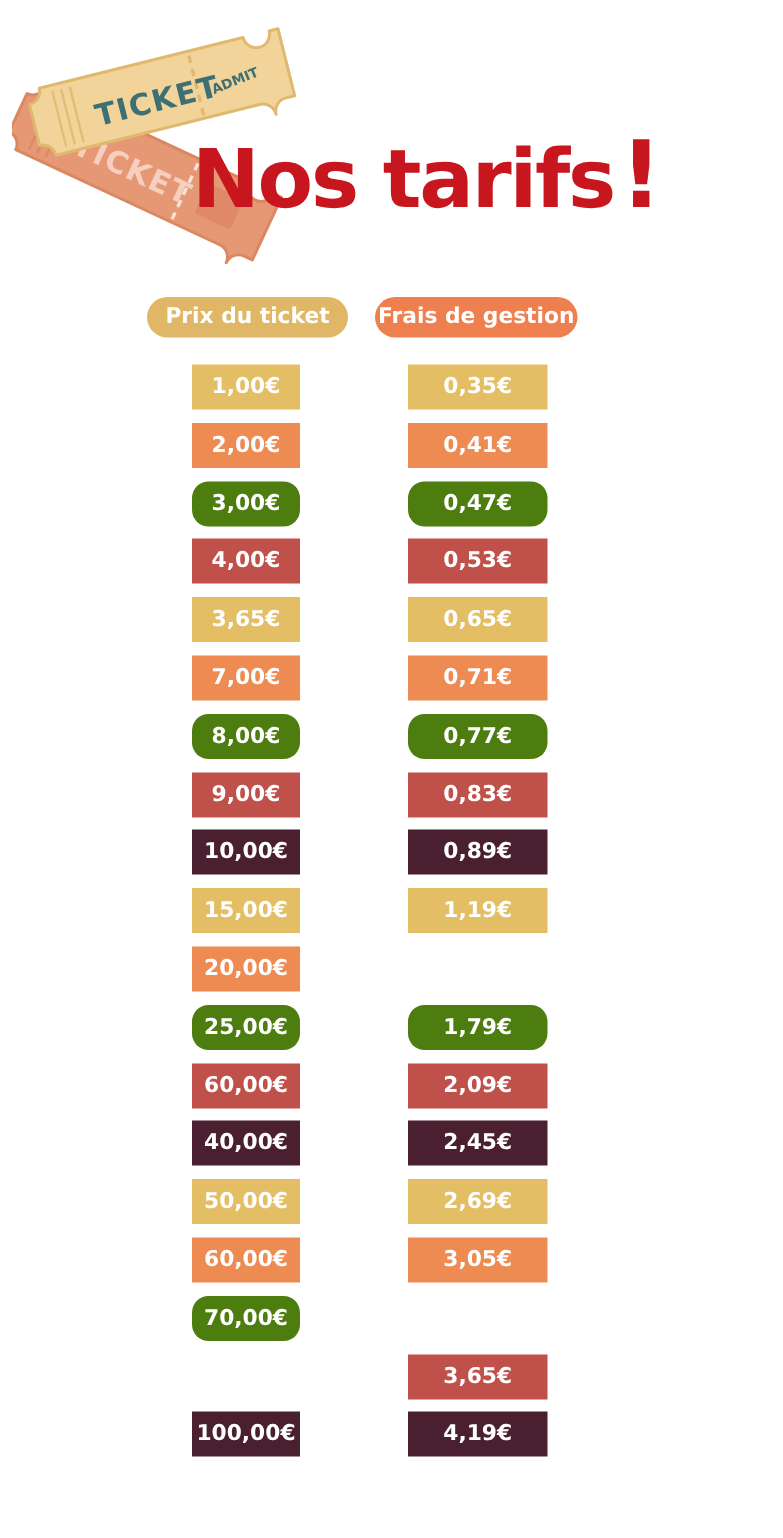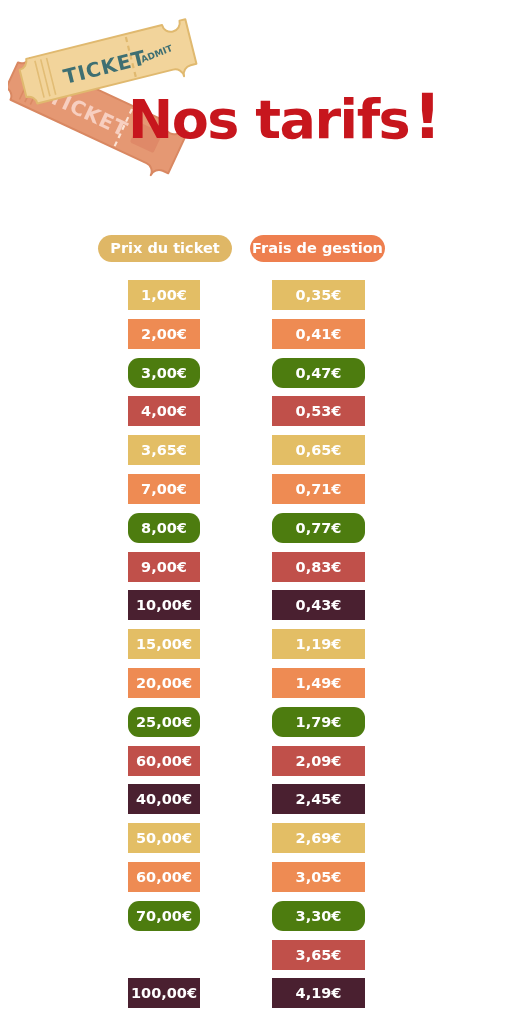--- a/index.html
+++ b/index.html
@@ -48,21 +48,20 @@
     font-size: 62px;
     margin-left: 4px;
   }
 
   
   .table-wrap {
     position: absolute;
     left: 0;
     top: 198px;
     width: 522px;
-    margin-top: 37px;
   }
 
   .headers {
     position: relative;
     height: 32px;
   }
   .pill {
     position: absolute;
     top: 0;
     height: 27px;
@@ -190,29 +189,28 @@
       <div class="row">
         <div class="cell cell-price c-salmon">8,00€</div>
         <div class="cell cell-fee c-salmon">0,77€</div>
       </div>
       <div class="row">
         <div class="cell cell-price c-red">9,00€</div>
         <div class="cell cell-fee c-red">0,83€</div>
       </div>
       <div class="row">
         <div class="cell cell-price c-maroon">10,00€</div>
-        <div class="cell cell-fee c-maroon">0,43€</div>
+        <div class="cell cell-fee c-maroon">0,89€</div>
       </div>
       <div class="row">
         <div class="cell cell-price c-gold">15,00€</div>
         <div class="cell cell-fee c-gold">1,19€</div>
       </div>
       <div class="row">
         <div class="cell cell-price c-orange">20,00€</div>
-        <div class="cell cell-fee c-orange">1,49€</div>
       </div>
       <div class="row">
         <div class="cell cell-price c-salmon">25,00€</div>
         <div class="cell cell-fee c-salmon">1,79€</div>
       </div>
       <div class="row">
         <div class="cell cell-price c-red">60,00€</div>
         <div class="cell cell-fee c-red">2,09€</div>
       </div>
       <div class="row">
@@ -222,21 +220,20 @@
       <div class="row">
         <div class="cell cell-price c-gold">50,00€</div>
         <div class="cell cell-fee c-gold">2,69€</div>
       </div>
       <div class="row">
         <div class="cell cell-price c-orange">60,00€</div>
         <div class="cell cell-fee c-orange">3,05€</div>
       </div>
       <div class="row">
         <div class="cell cell-price c-salmon">70,00€</div>
-        <div class="cell cell-fee c-salmon">3,30€</div>
       </div>
       <div class="row">
         <div class="cell cell-fee c-red">3,65€</div>
       </div>
       <div class="row">
         <div class="cell cell-price c-maroon">100,00€</div>
         <div class="cell cell-fee c-maroon">4,19€</div>
       </div>
     </div>
 

